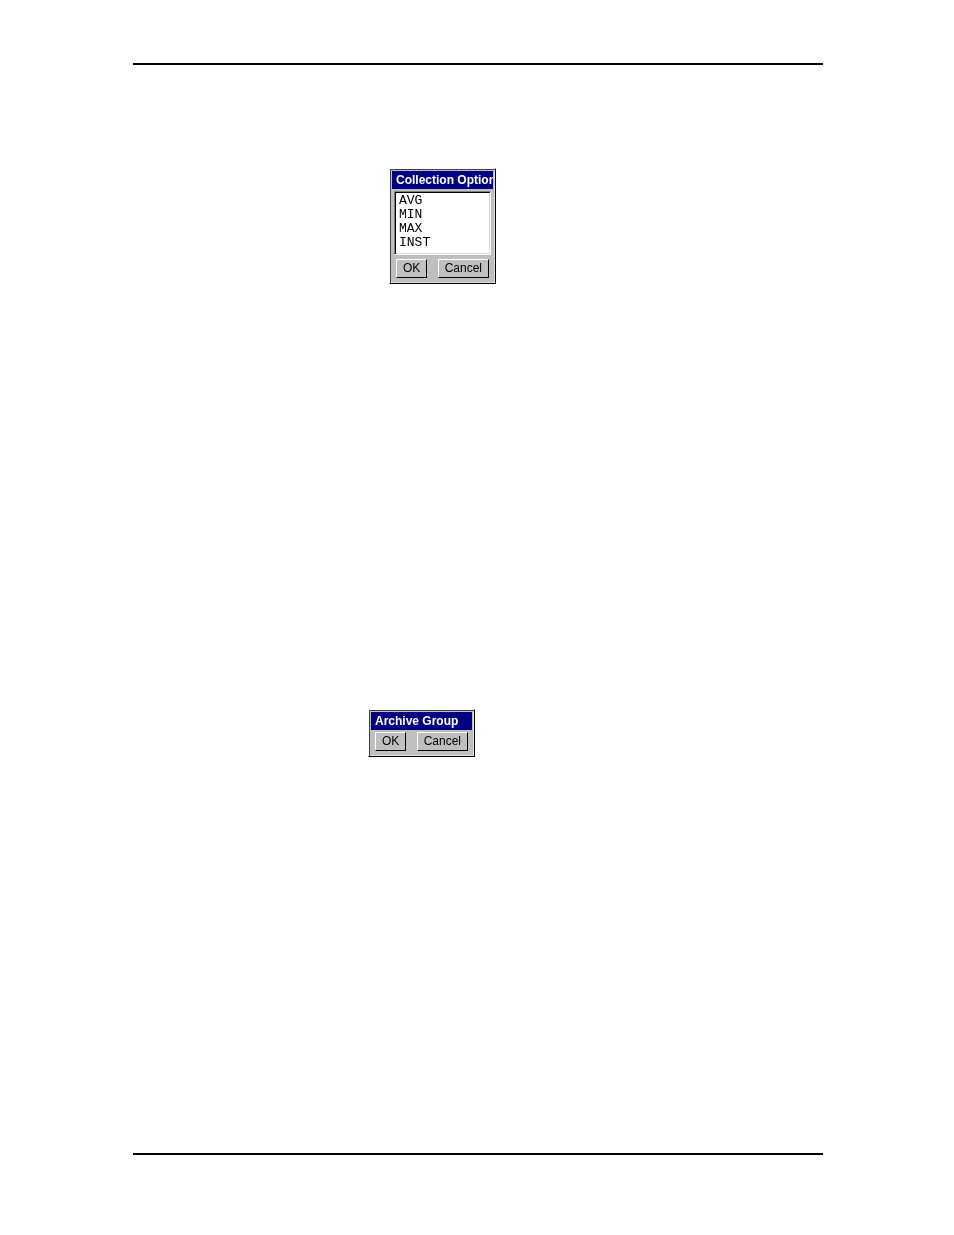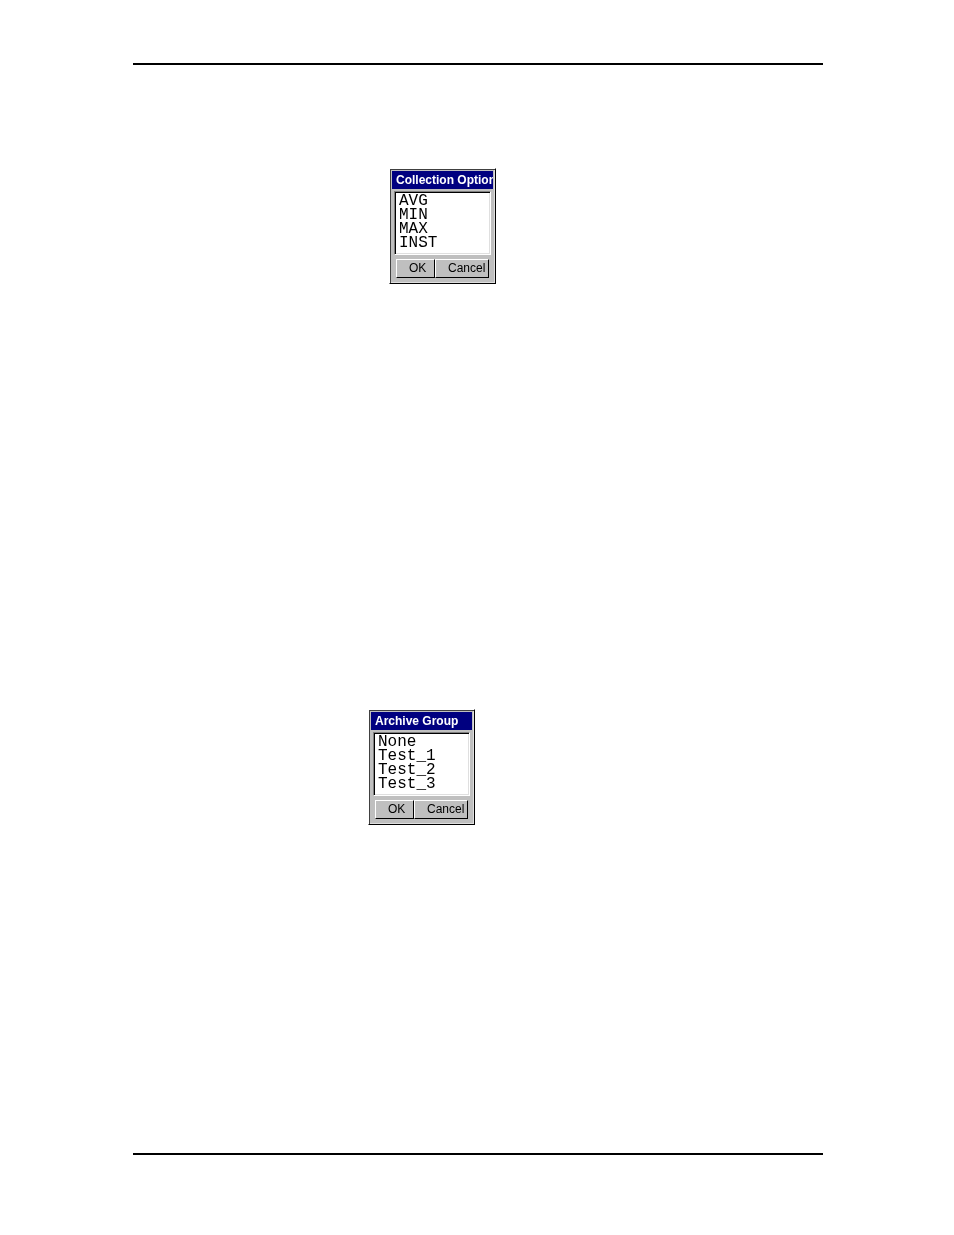--- a/index.html
+++ b/index.html
@@ -57,41 +57,41 @@
     background: #ffffff;
     margin: 0 4px 4px 4px;
     border-top: 1px solid #808080;
     border-left: 1px solid #808080;
     border-right: 1px solid #ffffff;
     border-bottom: 1px solid #ffffff;
     box-shadow: inset 1px 1px 0 #000000, inset -1px -1px 0 #dfdfdf;
     box-sizing: border-box;
     padding: 2px 4px;
     font-family: "Courier New", monospace;
-    font-size: 16px;
+    font-size: 13px;
     line-height: 14px;
     color: #000;
   }
   .list-item {
     white-space: pre;
   }
   .btnrow {
     display: flex;
     justify-content: space-between;
     padding: 0 6px 5px 6px;
   }
   .btn {
     background: #bfbfbf;
     border-top: 1px solid #ffffff;
     border-left: 1px solid #ffffff;
     border-right: 1px solid #000000;
     border-bottom: 1px solid #000000;
     font-family: Arial, Helvetica, sans-serif;
     font-size: 12px;
-    padding: 1px 12px;
+    padding: 1px 6px;
     min-width: 26px;
     text-align: center;
     box-sizing: border-box;
     line-height: 15px;
     height: 19px;
   }
   
   .dialog1 {
     left: 389px;
     top: 168px;
@@ -125,26 +125,20 @@
       <div class="list-item">INST</div>
     </div>
     <div class="btnrow">
       <div class="btn">OK</div>
       <div class="btn">Cancel</div>
     </div>
   </div>
 
   <div class="dialog dialog2">
     <div class="titlebar">Archive Group</div>
-    <div class="listbox">
-      <div class="list-item">None</div>
-      <div class="list-item">Test_1</div>
-      <div class="list-item">Test_2</div>
-      <div class="list-item">Test_3</div>
-    </div>
     <div class="btnrow">
       <div class="btn">OK</div>
       <div class="btn">Cancel</div>
     </div>
   </div>
 
   <div class="hr-bottom"></div>
 </div>
 
 </body></html>

